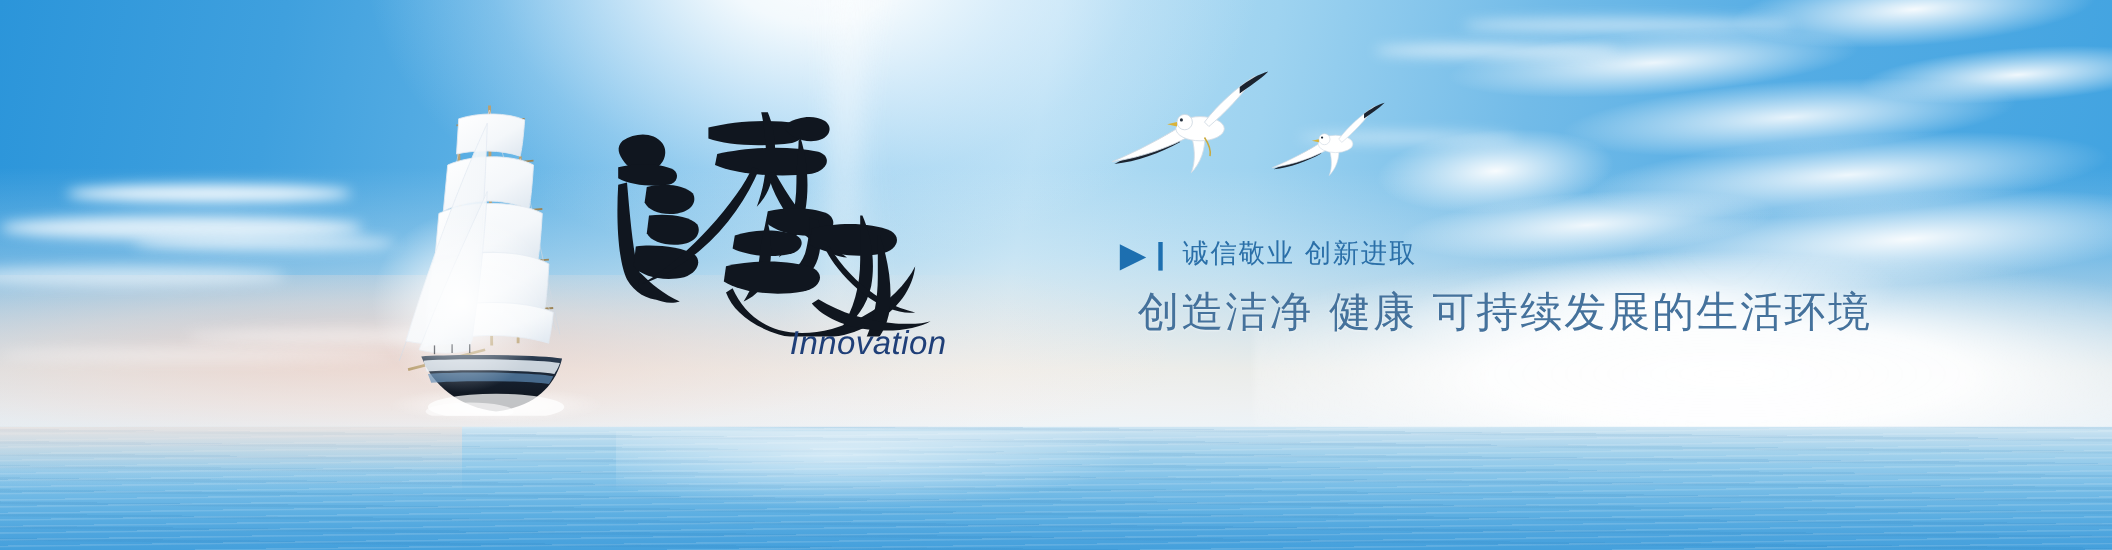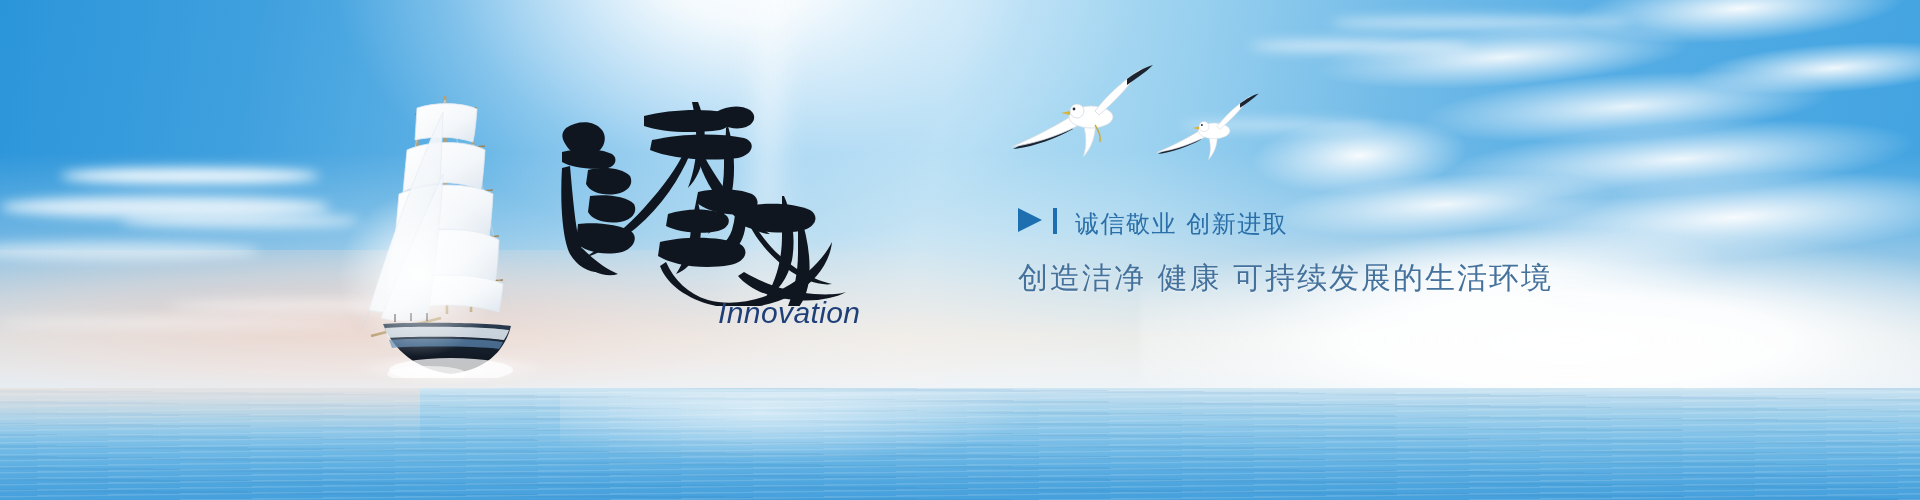--- a/index.html
+++ b/index.html
@@ -158,37 +158,37 @@
     position:absolute;left:718px;top:296px;
     font-family:"Liberation Sans",sans-serif;
     font-size:30px;letter-spacing:.4px;
     color:#1f3f78;
     white-space:nowrap;
     font-style:italic;
   }
 
   
   .slogan{position:absolute;left:1018px;top:208px;width:560px;}
-  .slogan-row1{display:flex;align-items:flex-start;height:38px;}
+  .slogan-row1{display:flex;align-items:flex-end;height:38px;}
   .tri{
     width:0;height:0;
     border-left:24px solid #1d6fb0;
     border-top:12px solid transparent;
     border-bottom:12px solid transparent;
     margin-right:11px;
   }
   .vbar{width:4px;height:26px;background:#1d6fb0;margin-right:18px;}
   .slogan-line1{
     font-family:"DejaVu Sans","Liberation Sans",sans-serif;
     font-size:24px;color:#2a6fa8;letter-spacing:1.5px;white-space:nowrap;
   }
   .slogan-line2{
-    margin-top:12px;margin-left:0;
+    margin-top:12px;margin-left:16px;
     font-family:"DejaVu Sans","Liberation Sans",sans-serif;
-    font-size:30px;color:#45729c;letter-spacing:2px;white-space:nowrap;
+    font-size:38px;color:#45729c;letter-spacing:2px;white-space:nowrap;
     text-shadow:0 1px 2px rgba(255,255,255,.5);
   }
 </style>
 </head>
 <body>
 
 <div class="banner">
 
   <div class="sky"></div>
   <div class="rays"></div>

